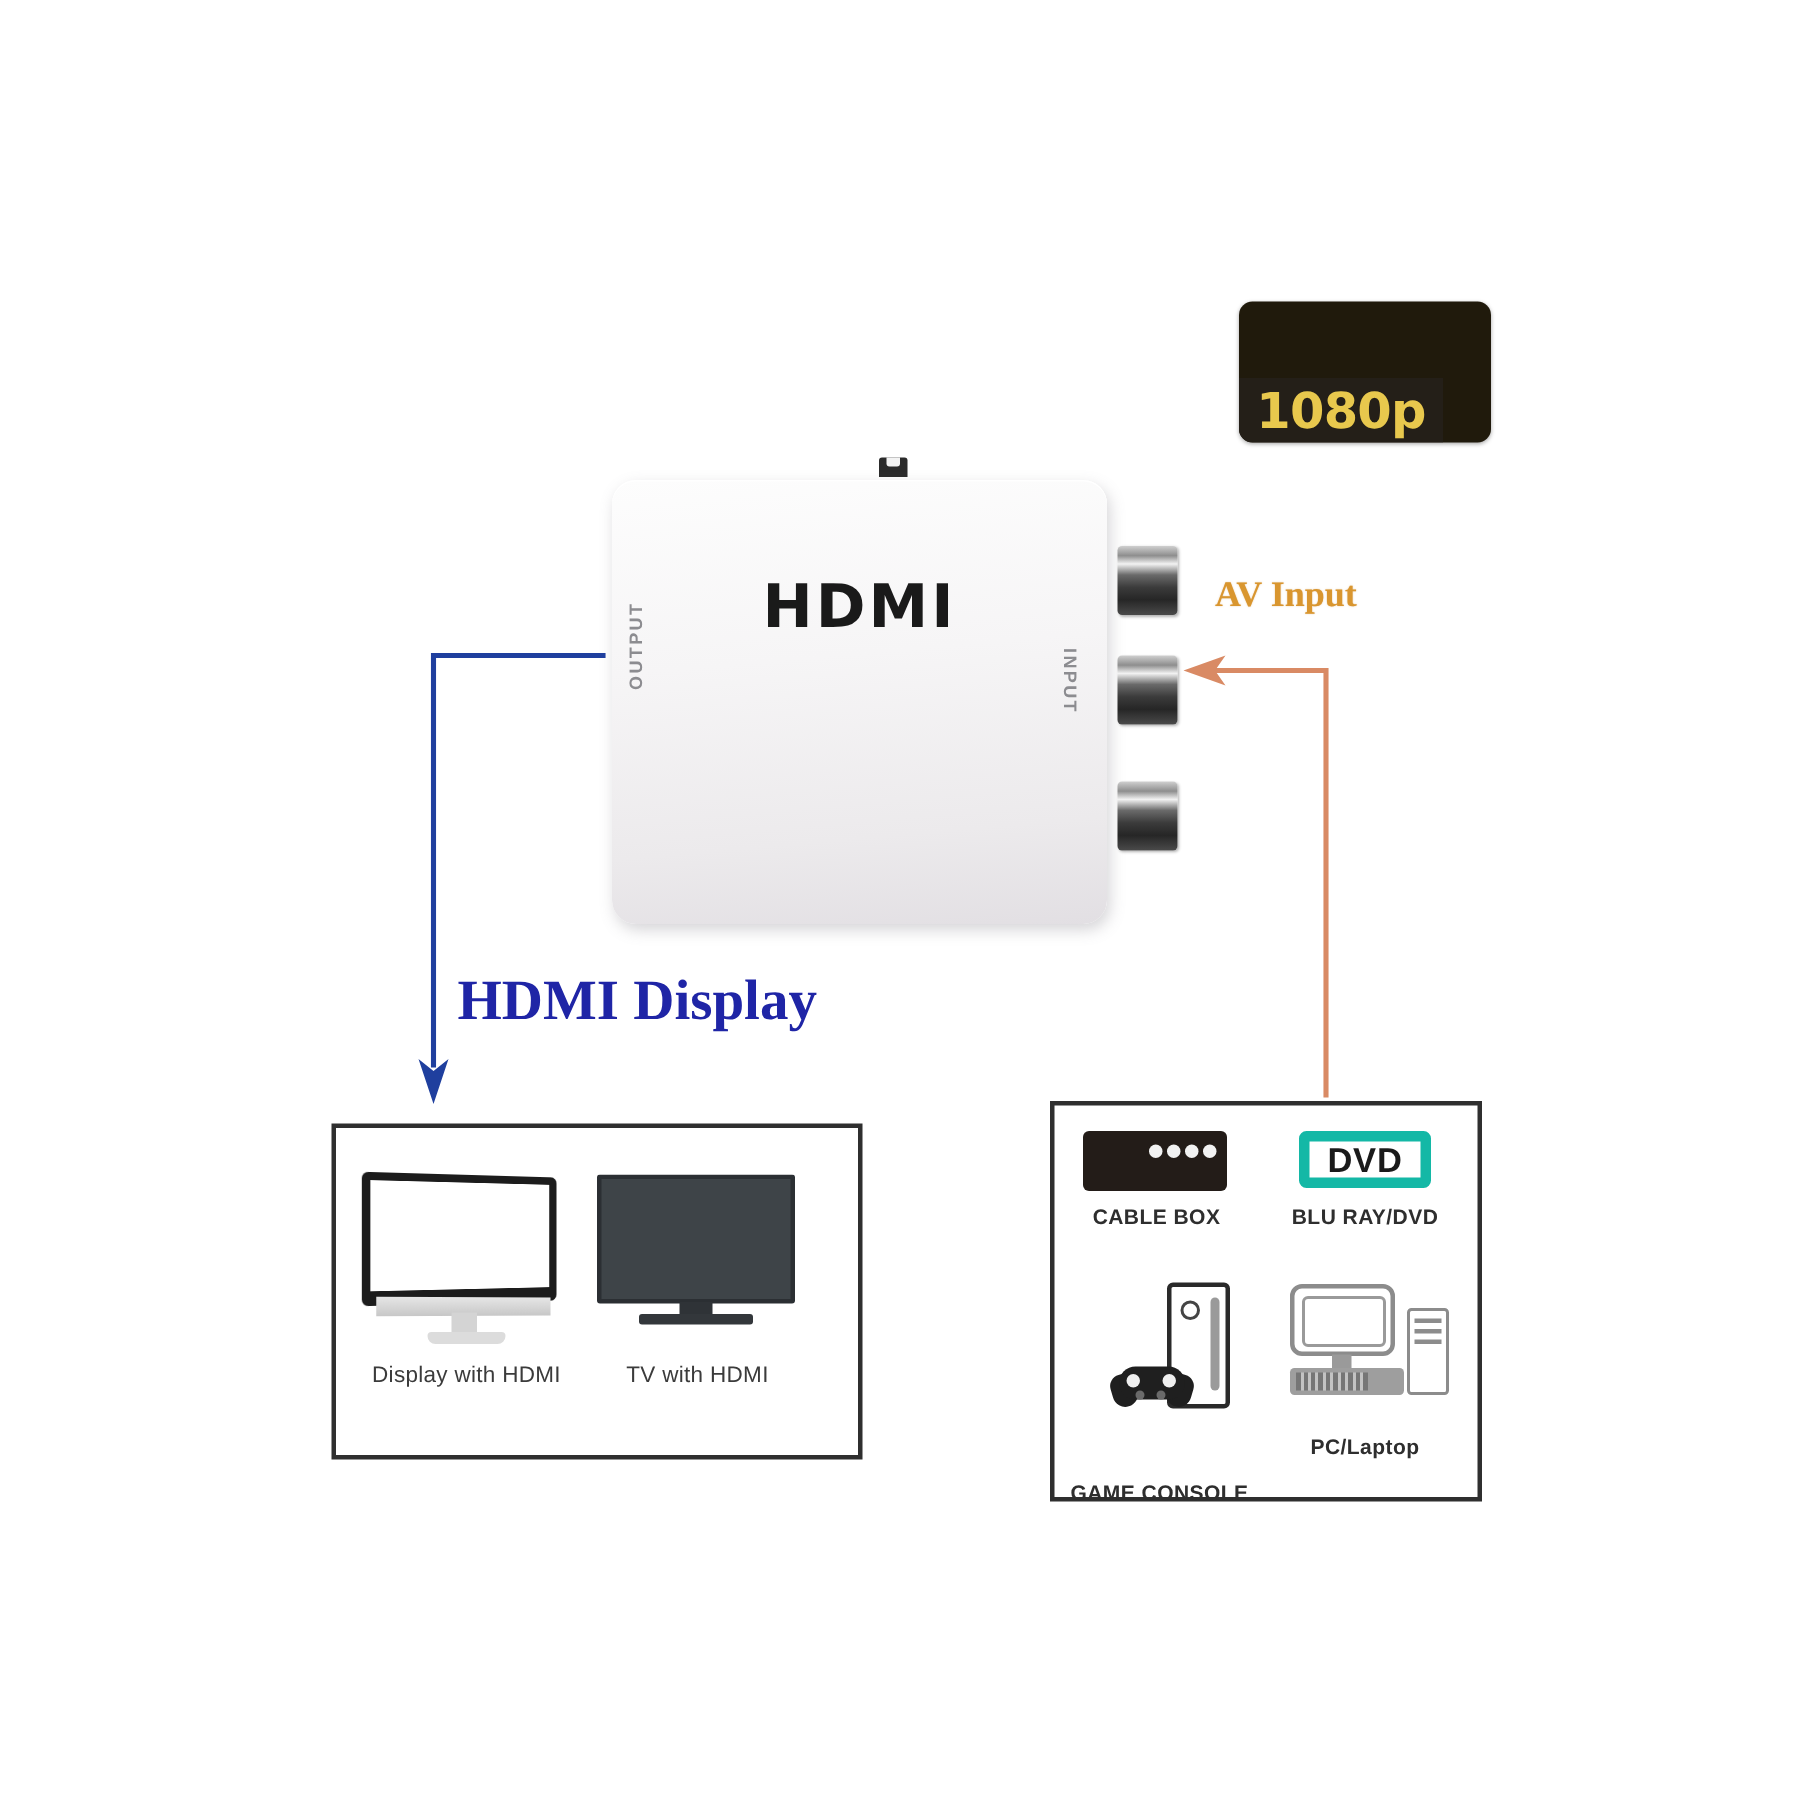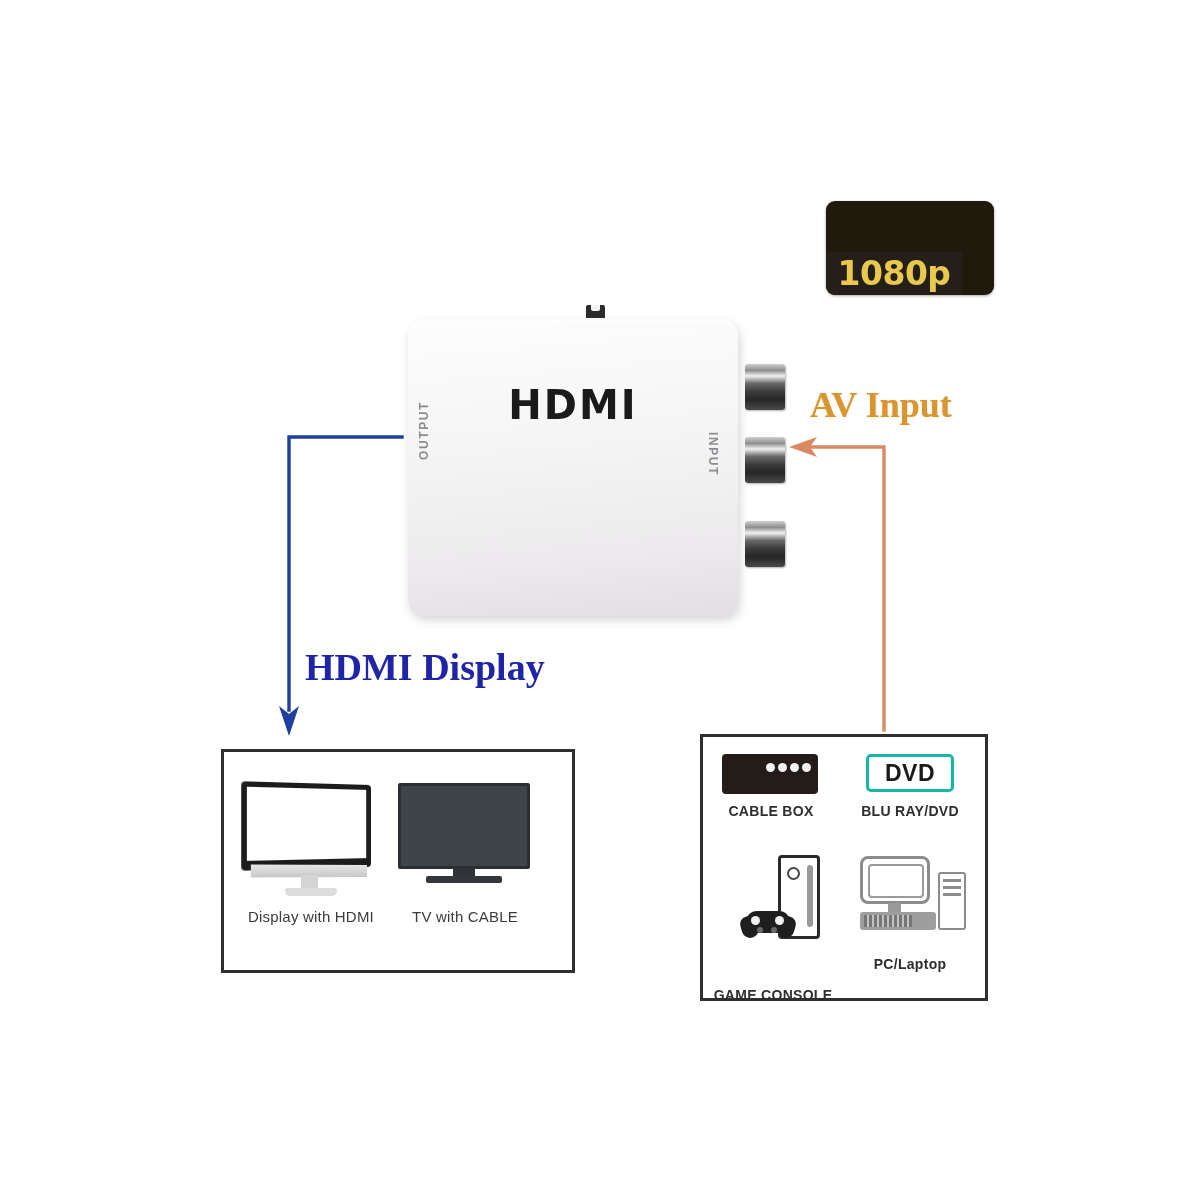--- a/index.html
+++ b/index.html
@@ -188,21 +188,21 @@
   
   .anno {
     position: absolute;
     font-family: "Liberation Serif", serif;
     font-weight: bold;
     white-space: nowrap;
   }
   .anno.av {
     left: 810px;
     top: 384px;
-    font-size: 36px;
+    font-size: 24px;
     color: #d9962f;
     text-shadow: 0 0 1px rgba(200,130,40,0.5);
   }
   .anno.hdmi {
     left: 305px;
     top: 645px;
     font-size: 38px;
     color: #1f25a6;
   }
 
@@ -315,21 +315,21 @@
     width: 9px; height: 9px;
     border-radius: 50%;
     background: #f2f2f2;
   }
 
   
   .dvdbox {
     position: absolute;
     left: 866px; top: 754px;
     width: 88px; height: 38px;
-    border: 3px solid #14b8a6;
+    border: 7px solid #14b8a6;
     border-radius: 5px;
     background: #fff;
     display: flex;
     align-items: center;
     justify-content: center;
     box-sizing: border-box;
   }
   .dvdbox span {
     font-family: "Liberation Sans", sans-serif;
     font-weight: bold;
@@ -517,21 +517,21 @@
     <div class="imac-foot"></div>
   </div>
 
   <div class="tv">
     <div class="tv-screen"></div>
     <div class="tv-neck"></div>
     <div class="tv-base"></div>
   </div>
 
   <div class="cap" style="left:238px; top:908px; width:146px;">Display with HDMI</div>
-  <div class="cap" style="left:392px; top:908px; width:146px;">TV with CABLE</div>
+  <div class="cap" style="left:392px; top:908px; width:146px;">TV with HDMI</div>
 
   <div class="panel right"></div>
 
   <div class="cablebox">
     <div class="leds">
       <i></i>
       <i></i>
       <i></i>
       <i></i>
     </div>

